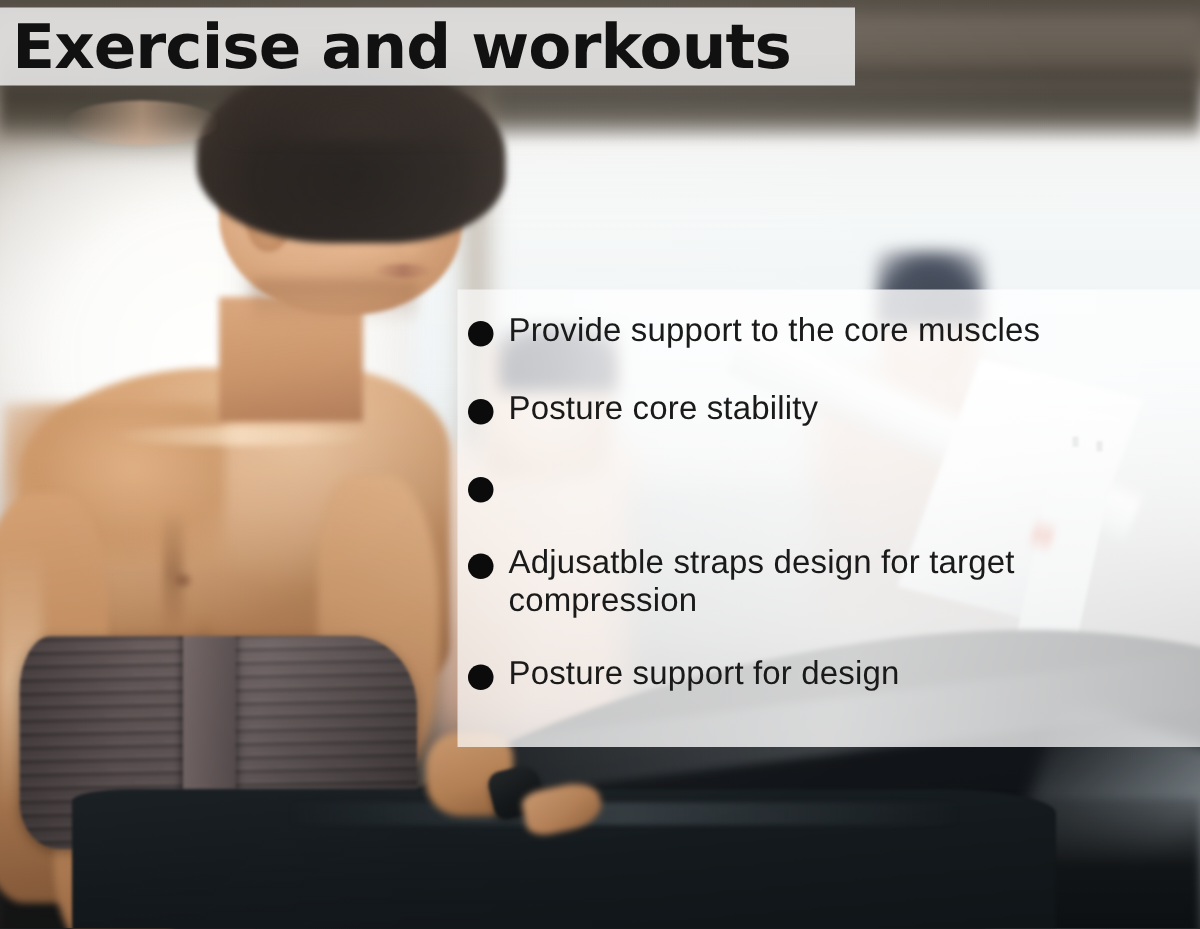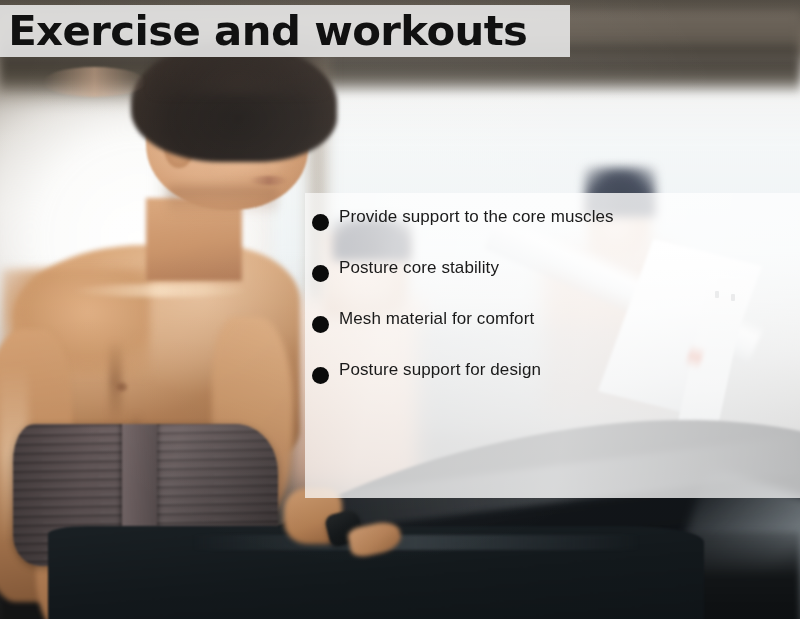--- a/index.html
+++ b/index.html
@@ -405,21 +405,21 @@
   .bullet:last-child{ margin-bottom:0; }
   .dot{
     flex:0 0 auto;
     width:17px; height:17px;
     background:#0b0b0b;
     border-radius:50%;
     margin-top:7px;
     margin-right:10px;
   }
   .btext{
-    font-size:17px;
+    font-size:22px;
     line-height:1.14;
     color:#1a1a1a;
     font-weight:400;
     letter-spacing:.1px;
     font-family:"Liberation Sans","DejaVu Sans",sans-serif;
   }
   
   .bullet.b1{ margin-top:4px; }
   .bullet.b4{ margin-bottom:24px; }
 </style>
@@ -508,21 +508,24 @@
       <li class="bullet b1">
         <span class="dot"></span>
         <span class="btext">Provide support to the core muscles</span>
       </li>
       <li class="bullet b2">
         <span class="dot"></span>
         <span class="btext">Posture core stability</span>
       </li>
       <li class="bullet b3">
         <span class="dot"></span>
-        <span class="btext">Mesh material for comfort</span>
+      </li>
+      <li class="bullet b4">
+        <span class="dot"></span>
+        <span class="btext">Adjusatble straps design for target compression</span>
       </li>
       <li class="bullet b5">
         <span class="dot"></span>
         <span class="btext">Posture support for design</span>
       </li>
     </ul>
   </div>
 
 </div>
 

